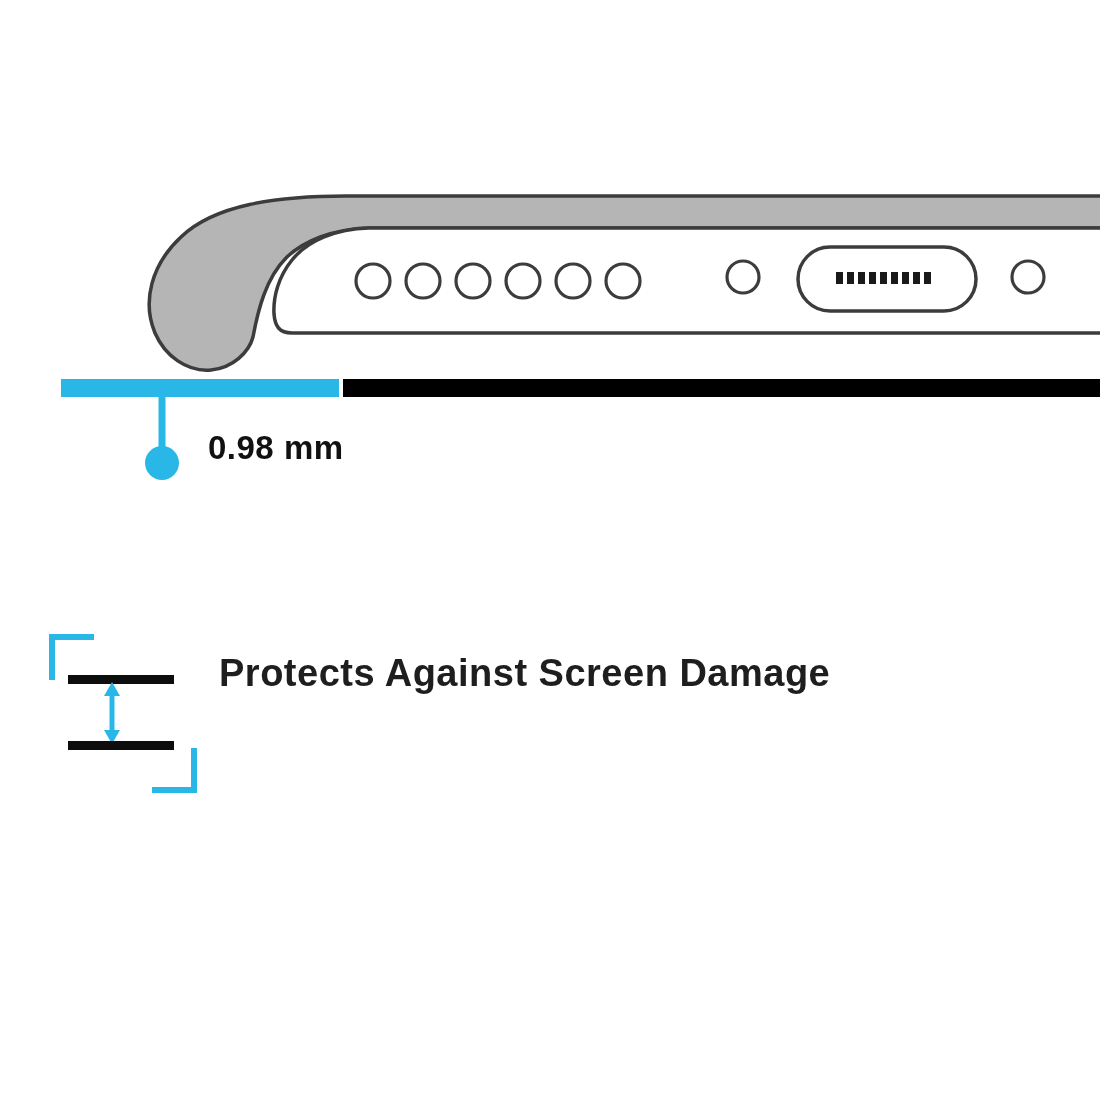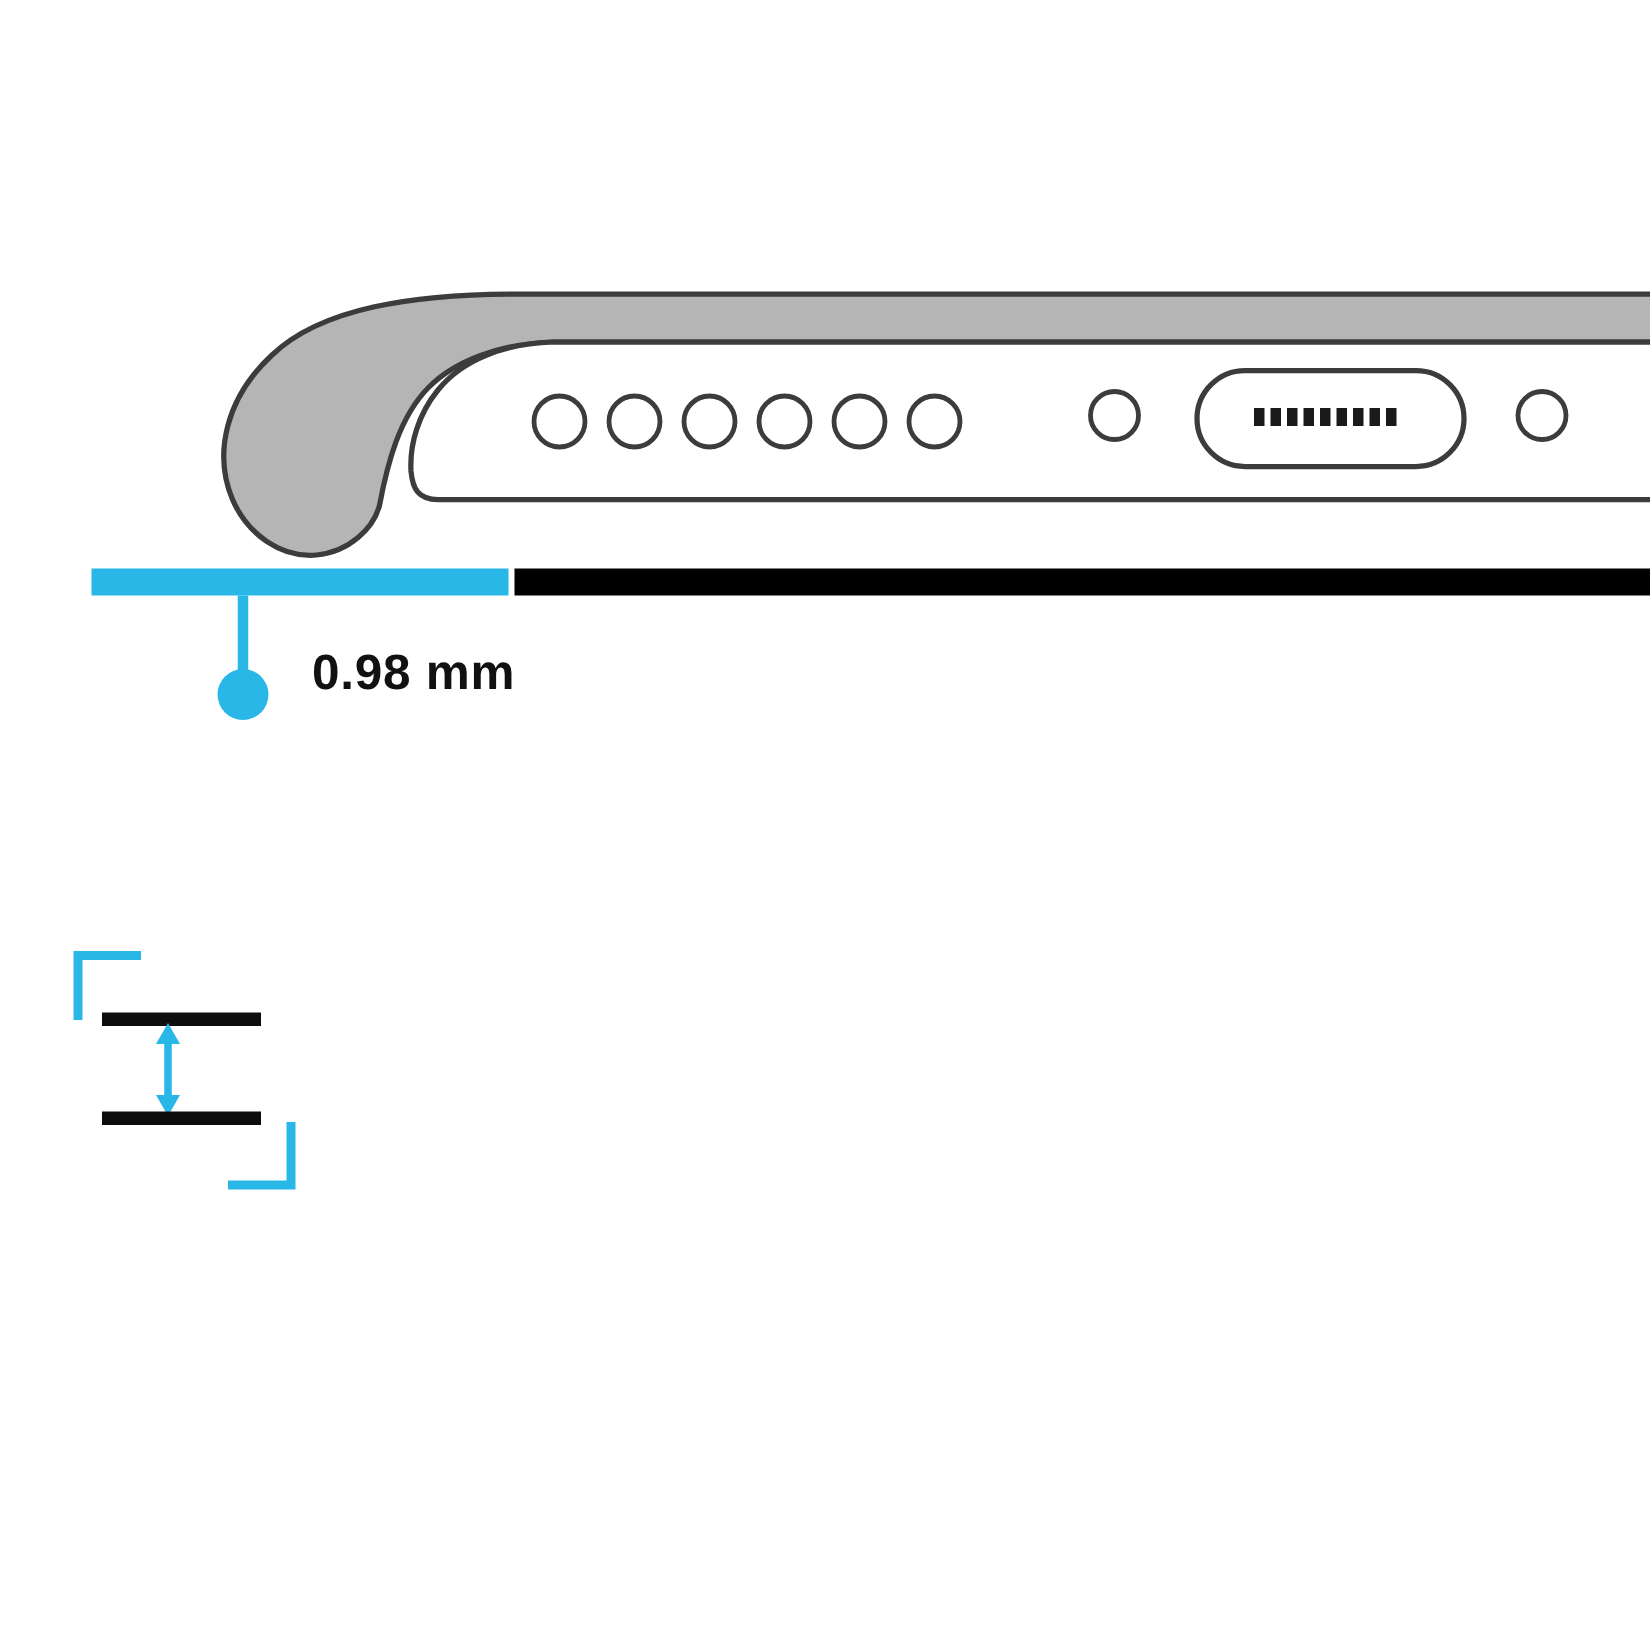--- a/index.html
+++ b/index.html
@@ -98,16 +98,17 @@
       <g>
         <line class="gap-arrow-line" x1="70" y1="66" x2="70" y2="104"></line>
         <polygon class="gap-arrow-head" points="70,54 62,68 78,68"></polygon>
         <polygon class="gap-arrow-head" points="70,116 62,102 78,102"></polygon>
       </g>
       <rect class="screen-line" x="26" y="113" width="106" height="9"></rect>
       <path class="bracket" d="M 110 162 L 152 162 L 152 120"></path>
     </svg>
 
     <div class="feature-text">
+      <div class="feature-subtitle">Protects Against Screen Damage</div>
     </div>
   </div>
 
 </div>
 
 </body></html>

